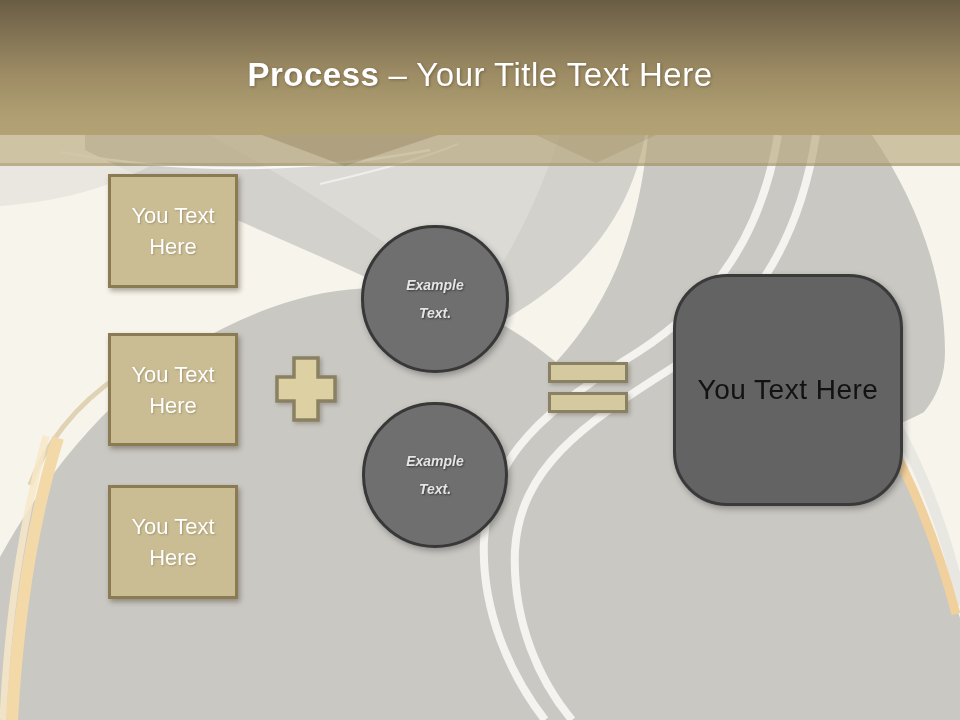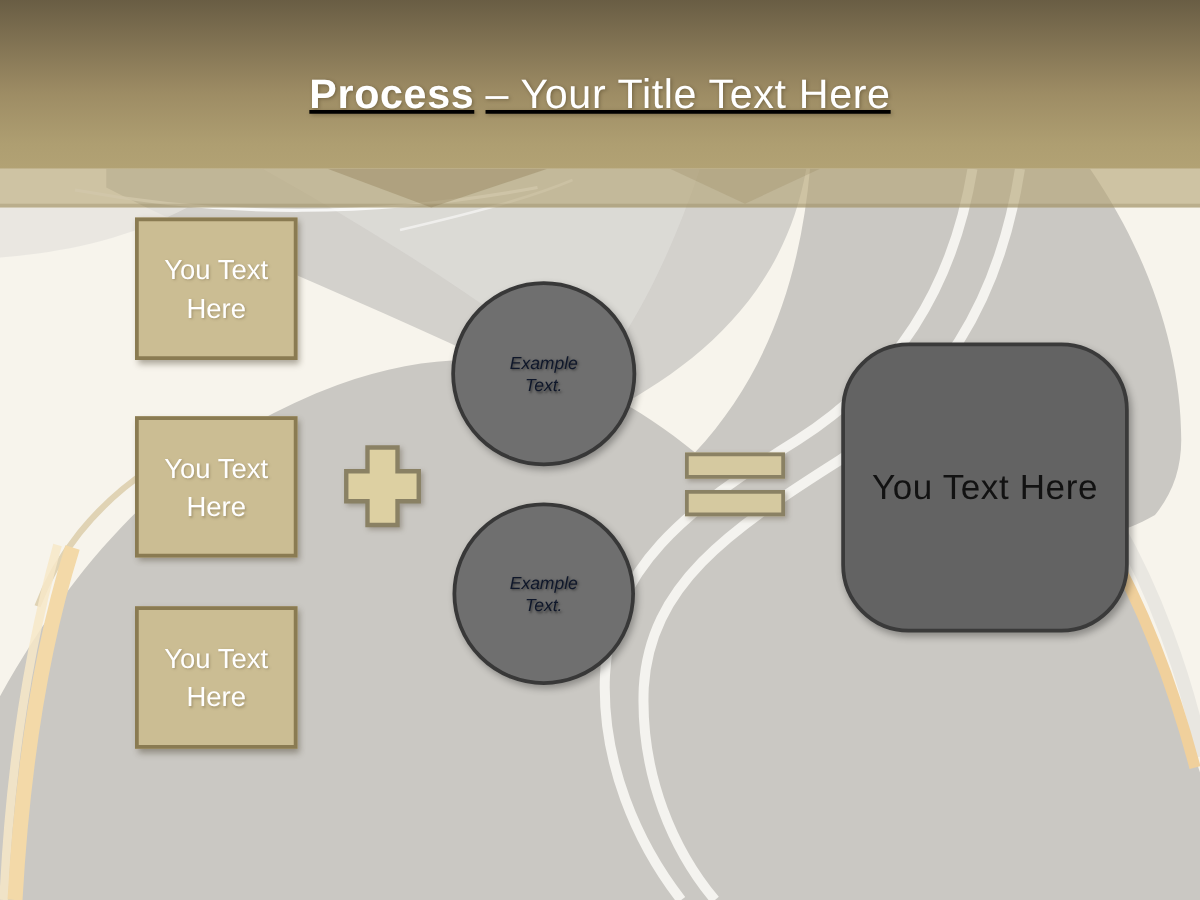--- a/index.html
+++ b/index.html
@@ -6,21 +6,21 @@
   .slide{
     position:relative;width:960px;height:720px;overflow:hidden;
     font-family:"Liberation Sans", sans-serif;
     background:#f7f4ec;
   }
   svg.bg{position:absolute;left:0;top:0;width:960px;height:720px;}
   
   .header{
     position:absolute;left:0;top:0;width:960px;height:135px;
     background:linear-gradient(180deg,#695d44 0%,#7c6e50 20%,#9d8c64 55%,#ae9e71 85%,#b2a274 100%);
-    display:flex;align-items:center;justify-content:center;text-decoration:underline;
+    display:flex;align-items:center;justify-content:center;
   }
   .title{
     color:#ffffff;font-size:33px;line-height:33px;margin:0;padding-top:14px;
     text-shadow:1px 1px 3px rgba(40,30,10,.35);font-weight:400;letter-spacing:.5px;
   }
   .title .bold{font-weight:700;}
   .title .rest{font-weight:400;margin-left:9px;}
   
   .tanbox{
     position:absolute;left:108px;width:130px;
@@ -47,22 +47,22 @@
   
   .gcircle{
     position:absolute;border-radius:50%;
     background:#6f6f6f;border:3px solid #383838;box-sizing:border-box;
     display:flex;align-items:center;justify-content:center;text-align:center;
     box-shadow:2px 3px 6px rgba(0,0,0,.3);
   }
   .circle1{left:361px;top:225px;width:148px;height:148px;}
   .circle2{left:362px;top:402px;width:146px;height:146px;}
   .gcircle .lbl{
-    width:84px;color:#0f172a;font-size:14px;line-height:18px;
-    font-weight:400;font-style:italic;text-shadow:1px 1px 2px rgba(0,0,0,.5);
+    width:84px;color:#e5e5e5;font-size:14px;line-height:28px;
+    font-weight:700;font-style:italic;text-shadow:1px 1px 2px rgba(0,0,0,.5);
   }
   
   .result{
     position:absolute;left:673px;top:274px;width:230px;height:232px;
     background:#636363;border:3px solid #3a3a3a;border-radius:54px;box-sizing:border-box;
     display:flex;align-items:center;justify-content:center;text-align:center;
     box-shadow:2px 3px 6px rgba(0,0,0,.3);
   }
   .result .lbl{color:#121212;font-size:28px;letter-spacing:.5px;}
 </style>

